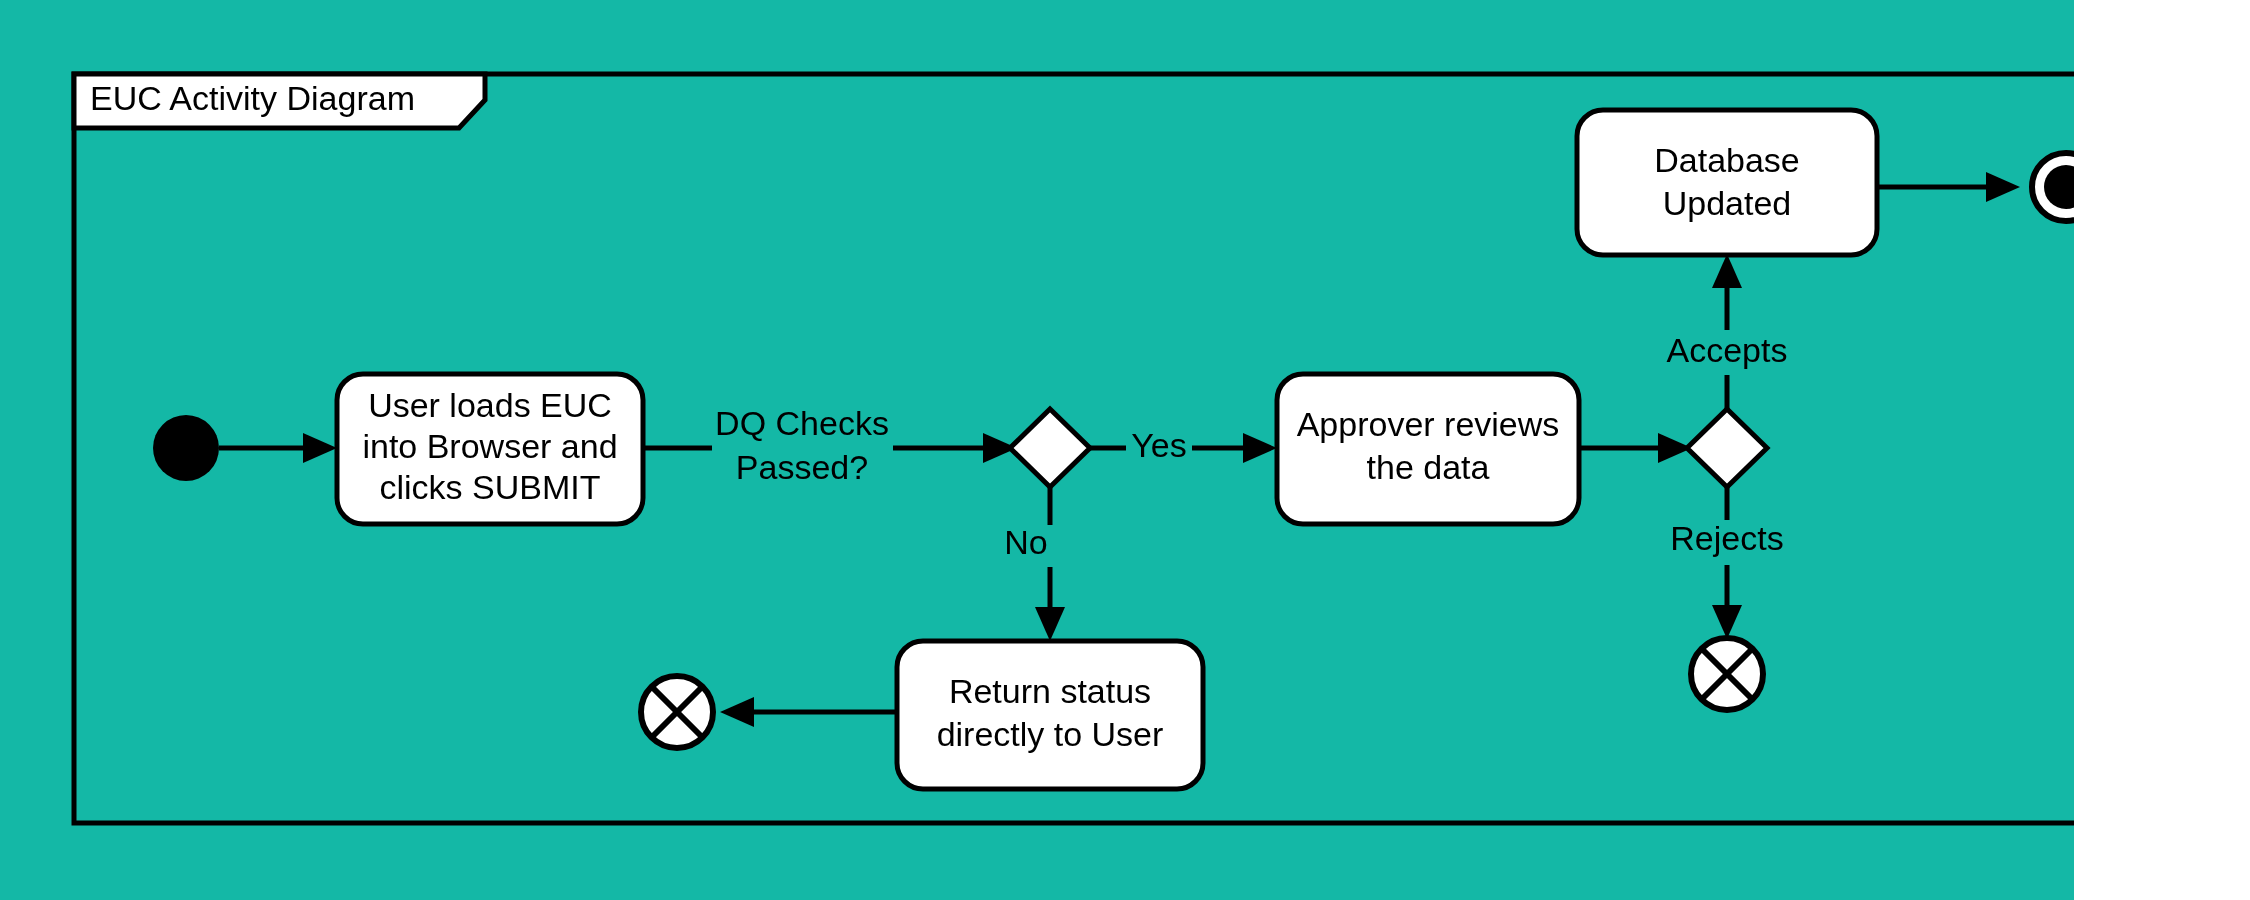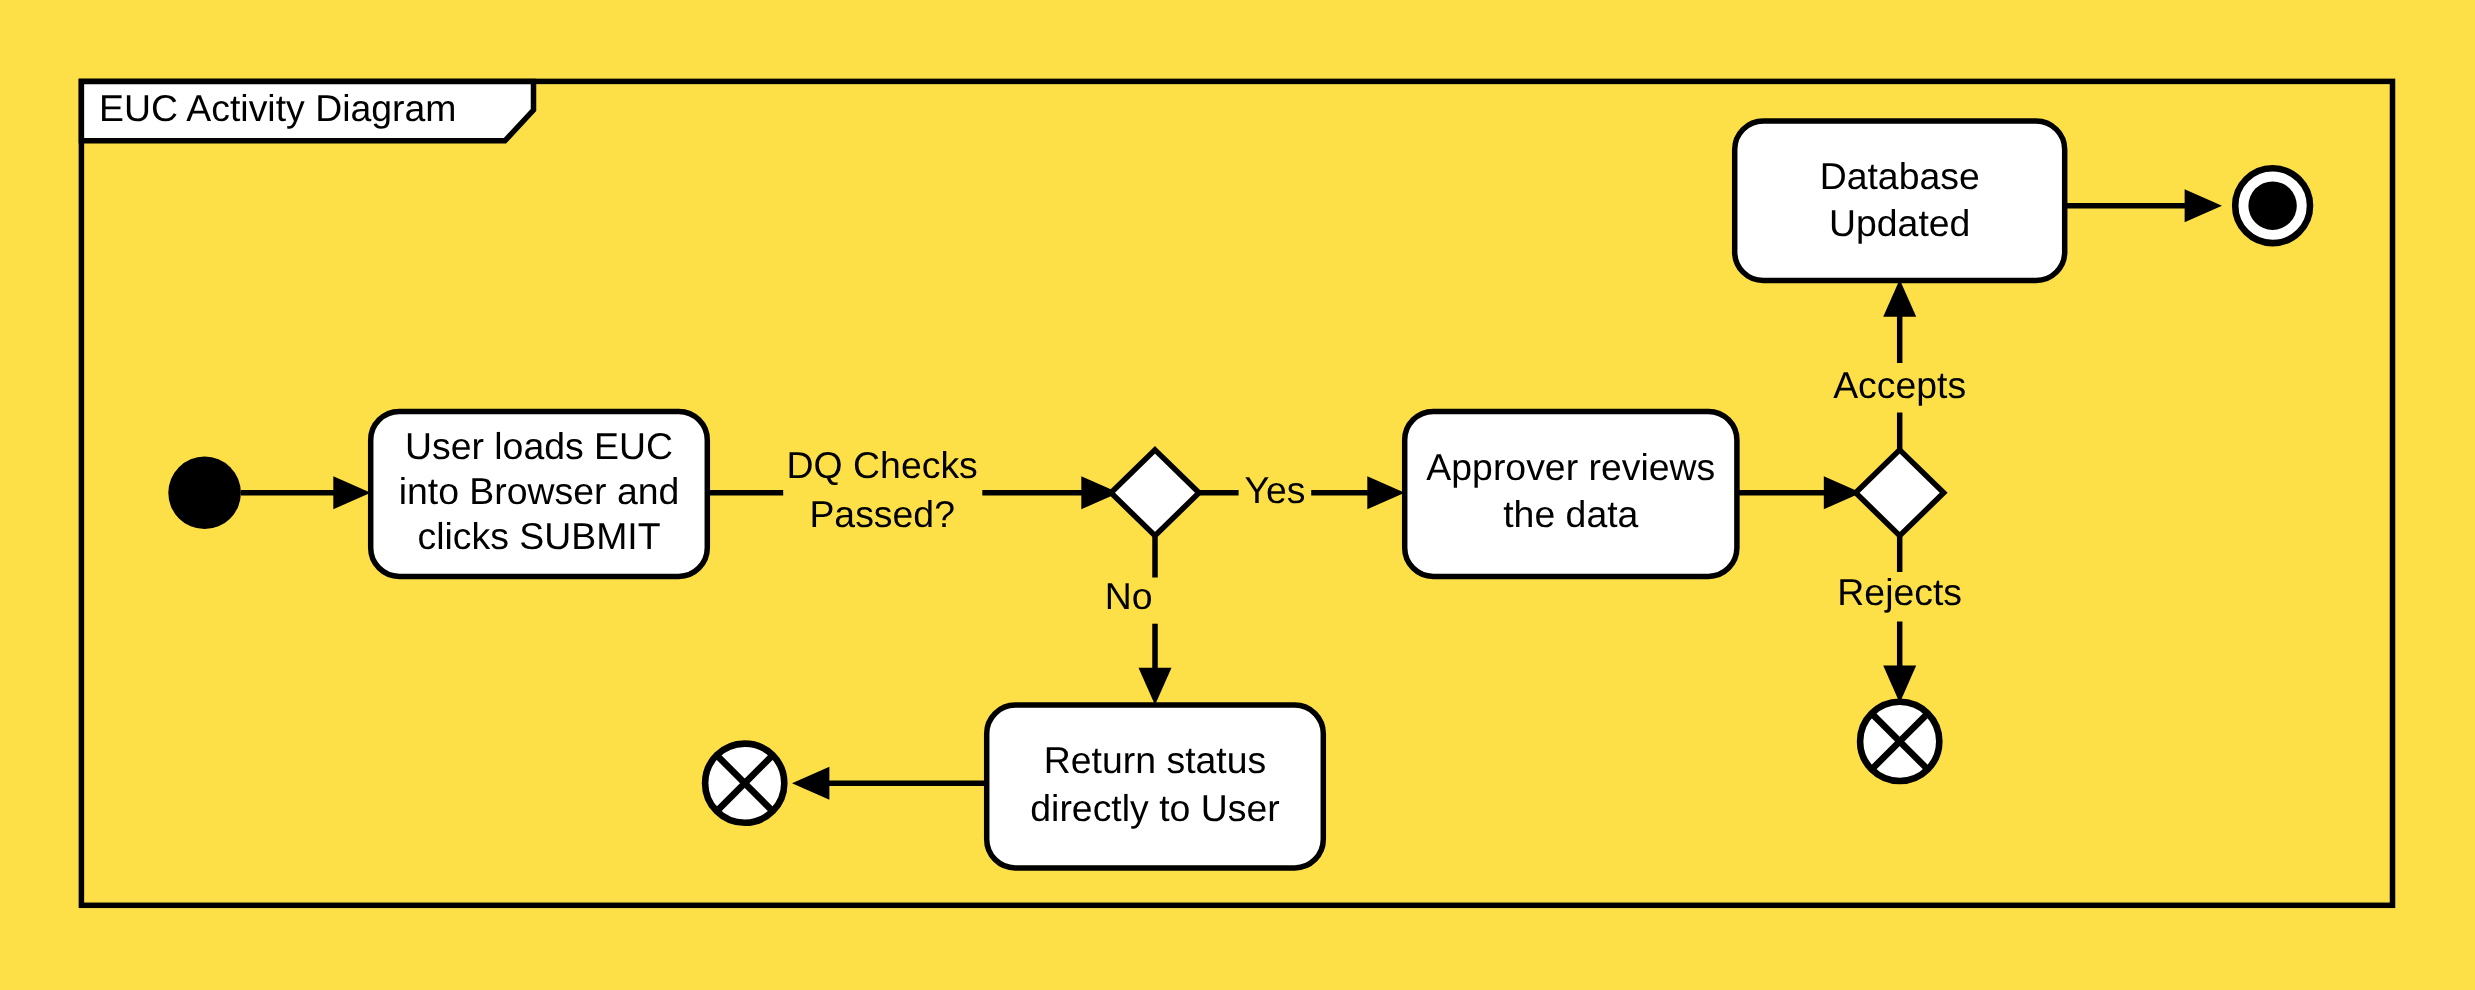--- a/index.html
+++ b/index.html
@@ -7,23 +7,23 @@
     margin: 0;
     padding: 0;
     background: #ffffff;
   }
   body {
     font-family: "Liberation Sans", sans-serif;
     color: #000000;
   }
   #canvas {
     position: relative;
-    width: 2250px;
+    width: 2074px;
     height: 900px;
-    background: #fde047;
+    background: #14b8a6;
     overflow: hidden;
   }
   #diagram-svg {
     position: absolute;
     left: 0;
     top: 0;
     width: 2250px;
     height: 900px;
   }
   .frame-border {

